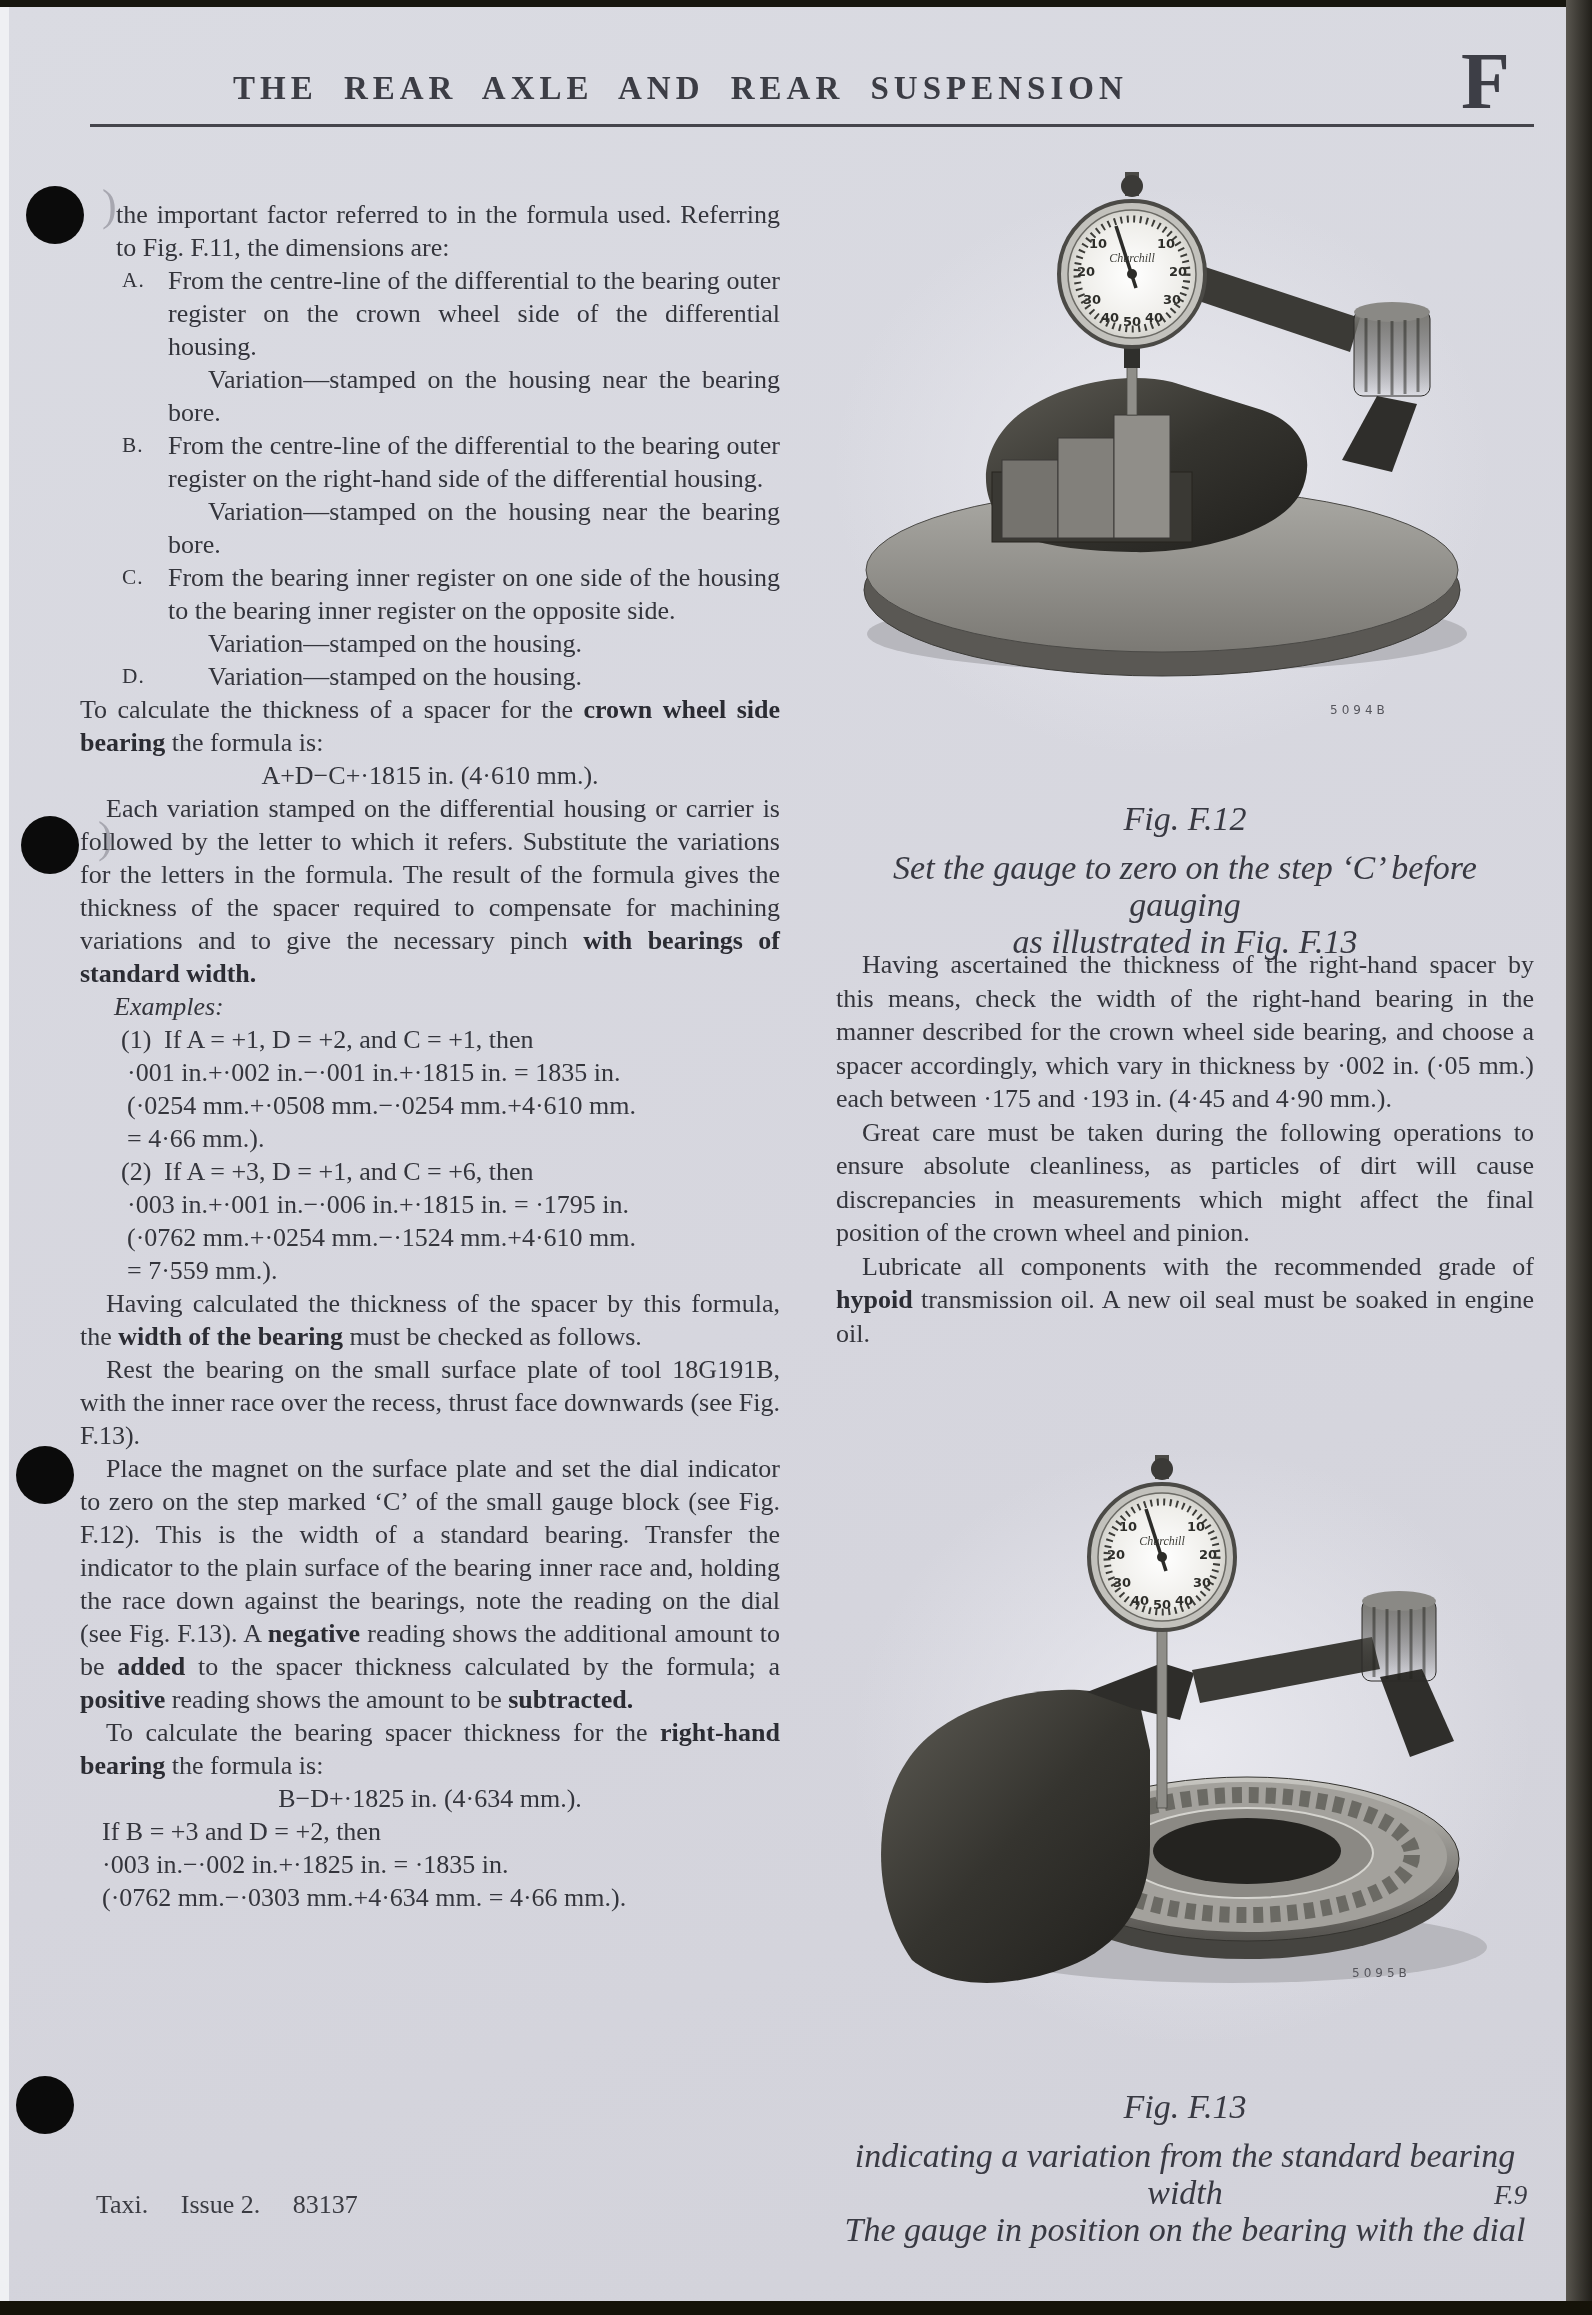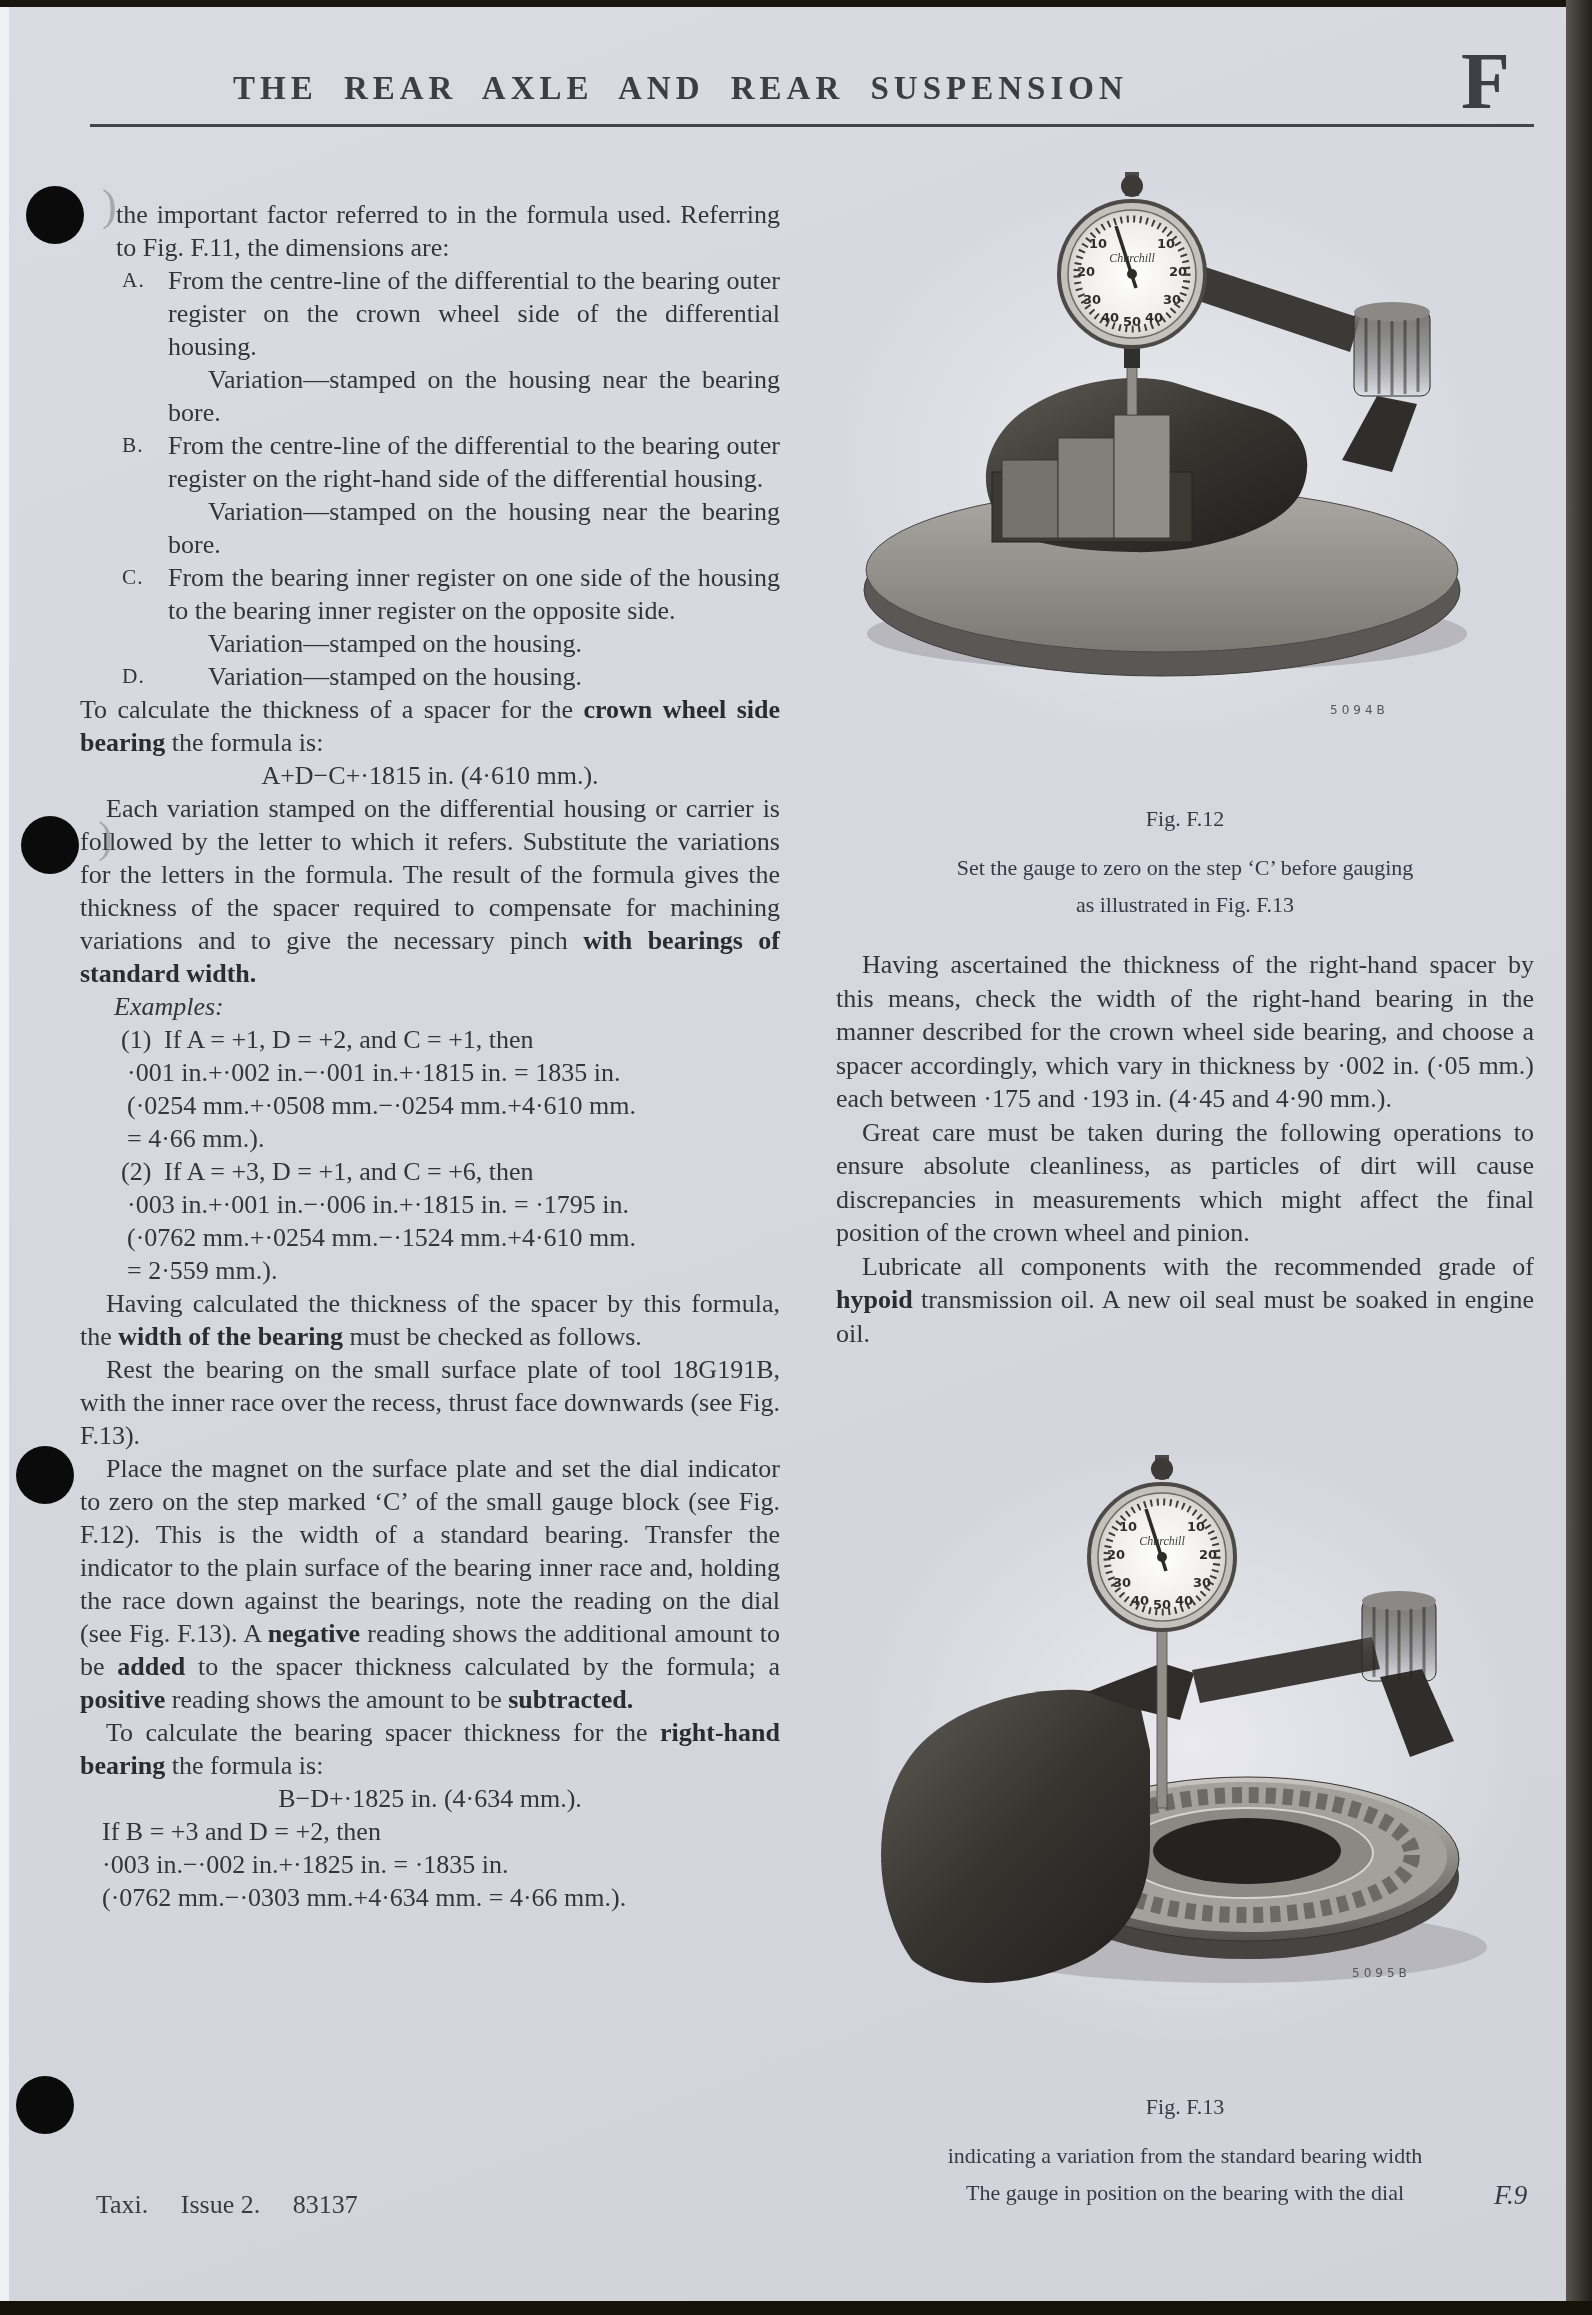--- a/index.html
+++ b/index.html
@@ -31,22 +31,22 @@
   .formula{text-align:center;}
   .ex-head{padding-left:34px;font-style:italic;}
   .ex{position:relative;text-align:left;}
   .ex-label{position:absolute;left:41px;top:0;}
   .ex-l1{padding-left:84px;}
   .ex-l{padding-left:47px;}
   .ex3 .ex-l1,.ex3 .ex-l{padding-left:22px;}
   .b{font-weight:bold;color:#2b2c33;}
   
   .fig-art{position:absolute;}
-  .fig-caption{position:absolute;left:836px;width:698px;text-align:center;
-               font-size:22px;line-height:37px;color:#383942;}
+  .fig-caption{position:absolute;left:836px;width:698px;text-align:center;font-style:italic;
+               font-size:34px;line-height:37px;color:#383942;}
   .fig-caption .fig-title{margin-bottom:12px;}
   .col-right-text{position:absolute;left:836px;top:948px;width:698px;font-size:26px;
                   line-height:33.5px;text-align:justify;}
   .footer{position:absolute;left:96px;top:2190px;font-size:26px;color:#3a3b42;}
   .footer span{margin-right:26px;}
   .page-num{position:absolute;left:1494px;top:2180px;font-size:27px;font-style:italic;color:#383942;}
   
   .dnum{font:bold 13px "DejaVu Sans",sans-serif;fill:#2e2e2a;text-anchor:middle;}
   .dbrand{font:italic 12px "Liberation Serif",serif;fill:#3d3d37;text-anchor:middle;}
   .pcode{font:12px "DejaVu Sans",sans-serif;letter-spacing:4px;fill:#55555c;}
@@ -105,21 +105,21 @@
       <div class="ex-l1">If A = +1, D = +2, and C = +1, then</div>
       <div class="ex-l">·001 in.+·002 in.−·001 in.+·1815 in. = 1835 in.</div>
       <div class="ex-l">(·0254 mm.+·0508 mm.−·0254 mm.+4·610 mm.</div>
       <div class="ex-l">= 4·66 mm.).</div>
     </div>
     <div class="ex">
       <span class="ex-label">(2)</span>
       <div class="ex-l1">If A = +3, D = +1, and C = +6, then</div>
       <div class="ex-l">·003 in.+·001 in.−·006 in.+·1815 in. = ·1795 in.</div>
       <div class="ex-l">(·0762 mm.+·0254 mm.−·1524 mm.+4·610 mm.</div>
-      <div class="ex-l">= 2·559 mm.).</div>
+      <div class="ex-l">= 7·559 mm.).</div>
     </div>
 
     <p class="para p"><span>Having calculated the thickness of the spacer by this formula, the </span><span class="b">width of the bearing</span><span> must be checked as follows.</span></p>
     <p class="para p"><span>Rest the bearing on the small surface plate of tool 18G191B, with the inner race over the recess, thrust face downwards (see Fig. F.13).</span></p>
     <p class="para p"><span>Place the magnet on the surface plate and set the dial indicator to zero on the step marked ‘C’ of the small gauge block (see Fig. F.12). This is the width of a standard bearing. Transfer the indicator to the plain surface of the bearing inner race and, holding the race down against the bearings, note the reading on the dial (see Fig. F.13). A </span><span class="b">negative</span><span> reading shows the additional amount to be </span><span class="b">added</span><span> to the spacer thickness calculated by the formula; a </span><span class="b">positive</span><span> reading shows the amount to be </span><span class="b">subtracted.</span></p>
     <p class="para p"><span>To calculate the bearing spacer thickness for the </span><span class="b">right-hand bearing</span><span> the formula is:</span></p>
     <div class="formula">B−D+·1825 in. (4·634 mm.).</div>
     <div class="ex ex3">
       <div class="ex-l1">If B = +3 and D = +2, then</div>
       <div class="ex-l">·003 in.−·002 in.+·1825 in. = ·1835 in.</div>

